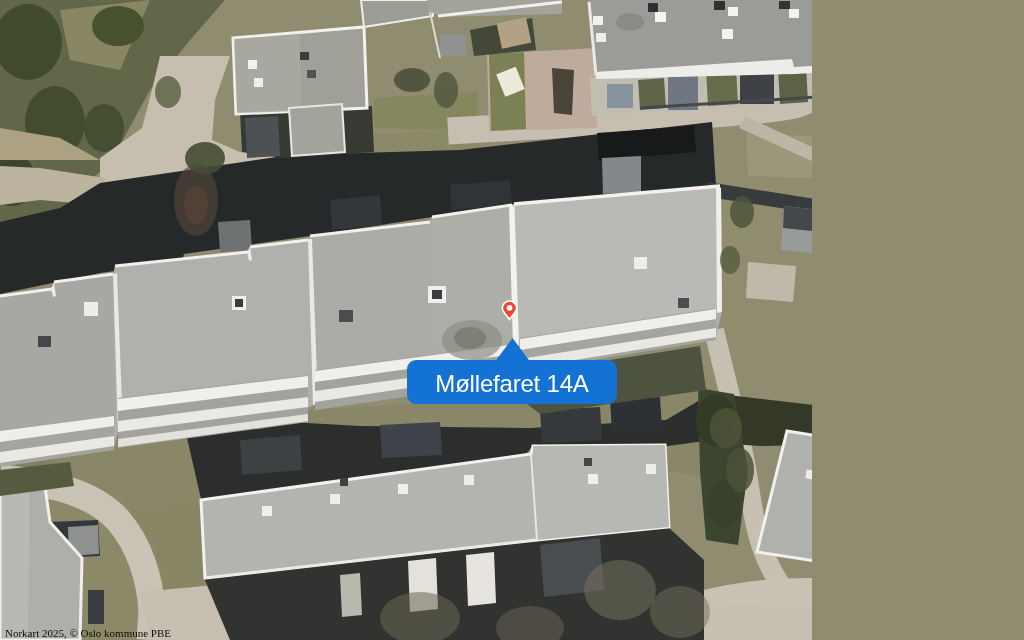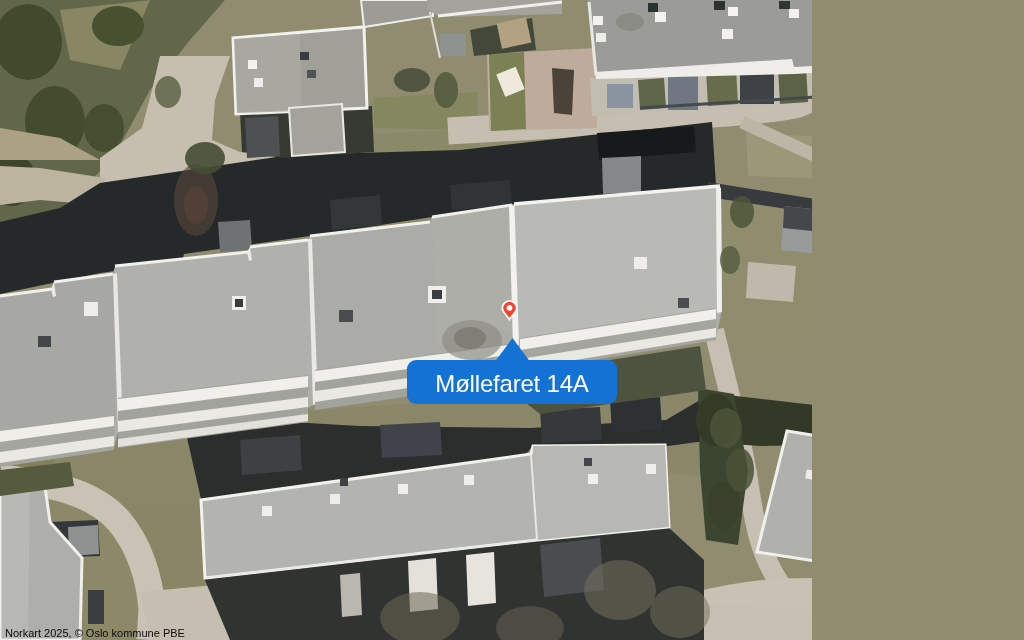--- a/index.html
+++ b/index.html
@@ -437,14 +437,14 @@
 
 <rect x="407" y="360" width="210" height="44" rx="9" fill="#1472d4"></rect>
 
 <text x="512" y="392" font-family="Liberation Sans, sans-serif" font-size="24" letter-spacing="-0.2" fill="#ffffff" text-anchor="middle">Møllefaret 14A</text>
 
 <path d="M 509.5,319.5 C 505.2,313.2 502.3,311.2 502.3,308.2 A 7.2,7.2 0 1 1 516.7,308.2 C 516.7,311.2 513.8,313.2 509.5,319.5 Z" fill="#f4432e" stroke="#ffffff" stroke-width="1.7"></path>
 
 <circle cx="509.5" cy="307.8" r="2.9" fill="#ffffff"></circle>
 </svg>
 
-<div style="position:absolute;left:5px;bottom:1px;font-size:11px;color:#0b0b0b;">Norkart 2025, © Oslo kommune PBE</div>
+<div style="position:absolute;left:5px;bottom:1px;font-size:11px;color:#0b0b0b;font-family:Liberation Serif, serif;">Norkart 2025, © Oslo kommune PBE</div>
 </div>
 
 </body></html>

